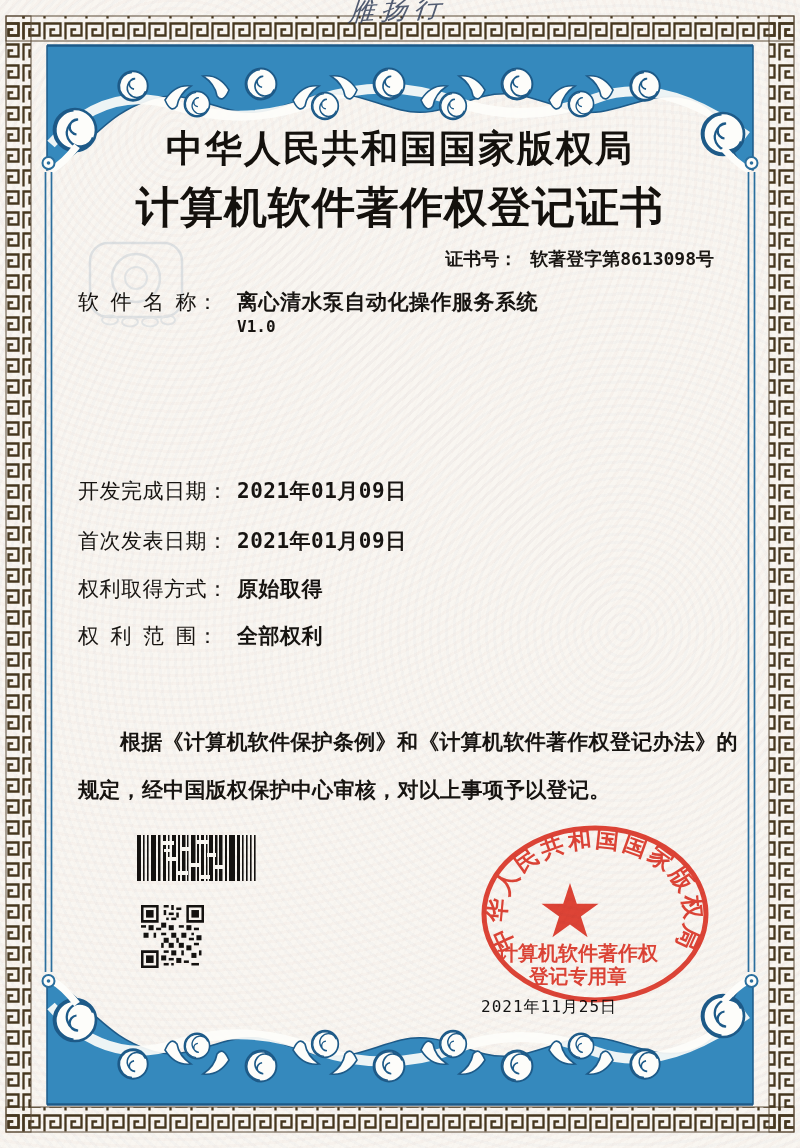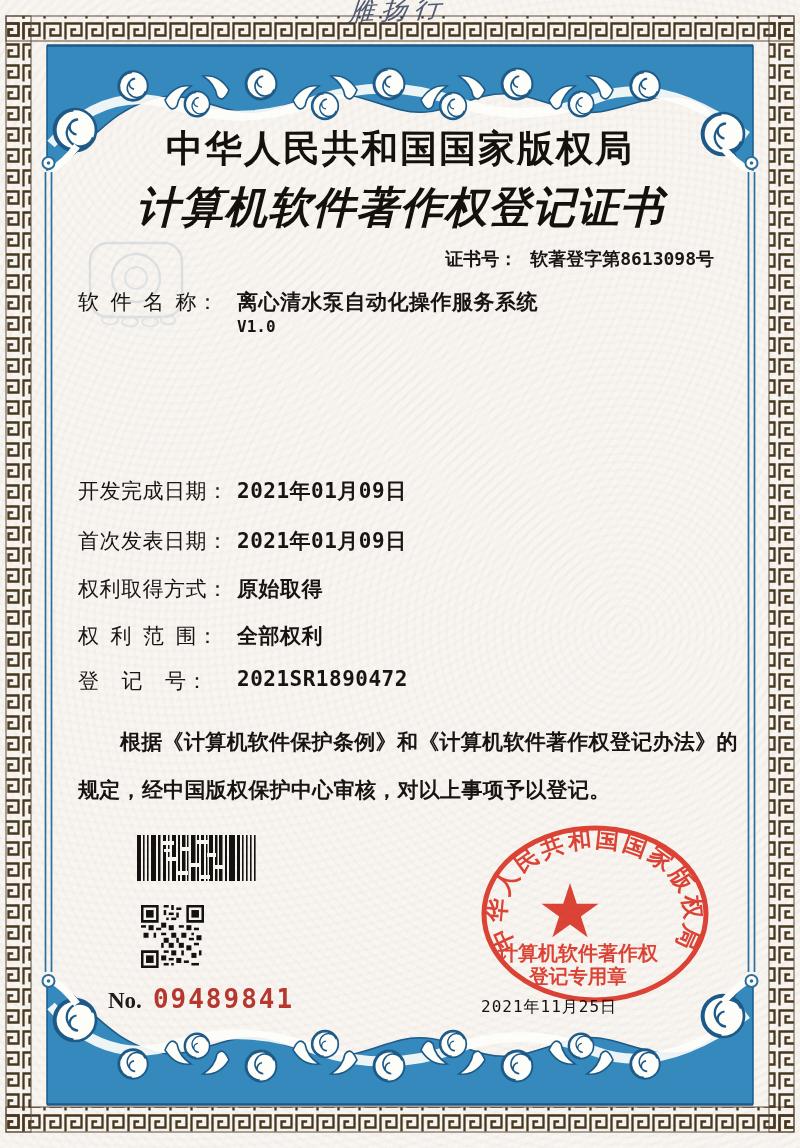--- a/index.html
+++ b/index.html
@@ -20,21 +20,21 @@
     letter-spacing:6px;white-space:nowrap;
   }
   .authority{
     position:absolute;left:0;right:0;top:124px;z-index:2;text-align:center;
     font-family:"Liberation Serif",serif;font-weight:700;font-size:37px;
     letter-spacing:2px;color:#14110d;
   }
   .cert-title{
     position:absolute;left:0;right:0;top:179px;z-index:2;text-align:center;
     font-family:"Liberation Serif",serif;font-weight:700;font-size:43px;
-    letter-spacing:1px;color:#14110d;font-style:italic;
+    letter-spacing:1px;color:#14110d;
   }
   .cert-number{
     position:absolute;top:247px;right:86px;z-index:2;
     font-weight:700;font-size:18px;color:#191613;white-space:nowrap;
   }
   .cert-number .val{margin-left:13px;font-family:"DejaVu Sans Mono","Liberation Sans",sans-serif;}
   .field-row{position:absolute;left:78px;z-index:2;width:650px;}
   .field-row .lbl{
     font-size:21px;font-weight:400;color:#171411;white-space:pre;letter-spacing:.5px;
   }
@@ -176,24 +176,20 @@
     <span class="lbl">首次发表日期：</span>
     <span class="val">2021年01月09日</span>
   </div>
   <div class="field-row" style="top:575px">
     <span class="lbl">权利取得方式：</span>
     <span class="val">原始取得</span>
   </div>
   <div class="field-row" style="top:622px">
     <span class="lbl">权 利 范 围：</span>
     <span class="val">全部权利</span>
-  </div>
-  <div class="field-row" style="top:667px">
-    <span class="lbl">登  记  号：</span>
-    <span class="val">2021SR1890472</span>
   </div>
 
   <div class="statement-line" style="top:776px">规定，经中国版权保护中心审核，对以上事项予以登记。</div>
   <div class="statement-line first" style="top:728px">根据《计算机软件保护条例》和《计算机软件著作权登记办法》的</div>
 
   <svg class="barcode" width="126" height="46" viewBox="0 0 126 46" aria-hidden="true">
     <g fill="#141210">
       <rect x="0" y="0" width="4" height="46"></rect>
         <rect x="6" y="0" width="1.6" height="46"></rect>
       <rect x="10" y="0" width="1.6" height="46"></rect>
@@ -281,24 +277,20 @@
       <rect x="8" y="20" width="2" height="2"></rect>
         <rect x="11" y="21" width="2" height="1"></rect>
       <rect x="14" y="21" width="2" height="2"></rect>
         <rect x="17" y="22" width="2" height="1"></rect>
       <rect x="9" y="23" width="2" height="1"></rect>
         <rect x="12" y="23" width="1" height="1"></rect>
       <rect x="20" y="23" width="3" height="1"></rect>
     </g>
   </svg>
 
-  <div class="serial">
-    <span class="prefix">No.</span>
-    <span class="digits">09489841</span>
-  </div>
 
   <div class="issue-date">2021年11月25日</div>
 
   <svg class="seal" width="238" height="198" viewBox="0 0 238 198">
     <ellipse cx="118" cy="95" rx="111" ry="86" fill="none" stroke="#e23a2c" stroke-width="5"></ellipse>
     <path id="sealArc" d="M36.4,123.3 A90,67 0 1 1 199.6,123.3" fill="none"></path>
     <text font-size="23.5" font-weight="700" fill="#e23a2c" letter-spacing="3" font-family="Liberation Sans, sans-serif">
       <textPath href="#sealArc" startOffset="50%" text-anchor="middle">中华人民共和国国家版权局</textPath>
     </text>
     <polygon fill="#e23a2c" points="93,64 99.8,84.7 121.5,84.7 103.9,97.6 110.6,118.3 93,105.5 75.4,118.3 82.1,97.6 64.5,84.7 86.2,84.7"></polygon>

